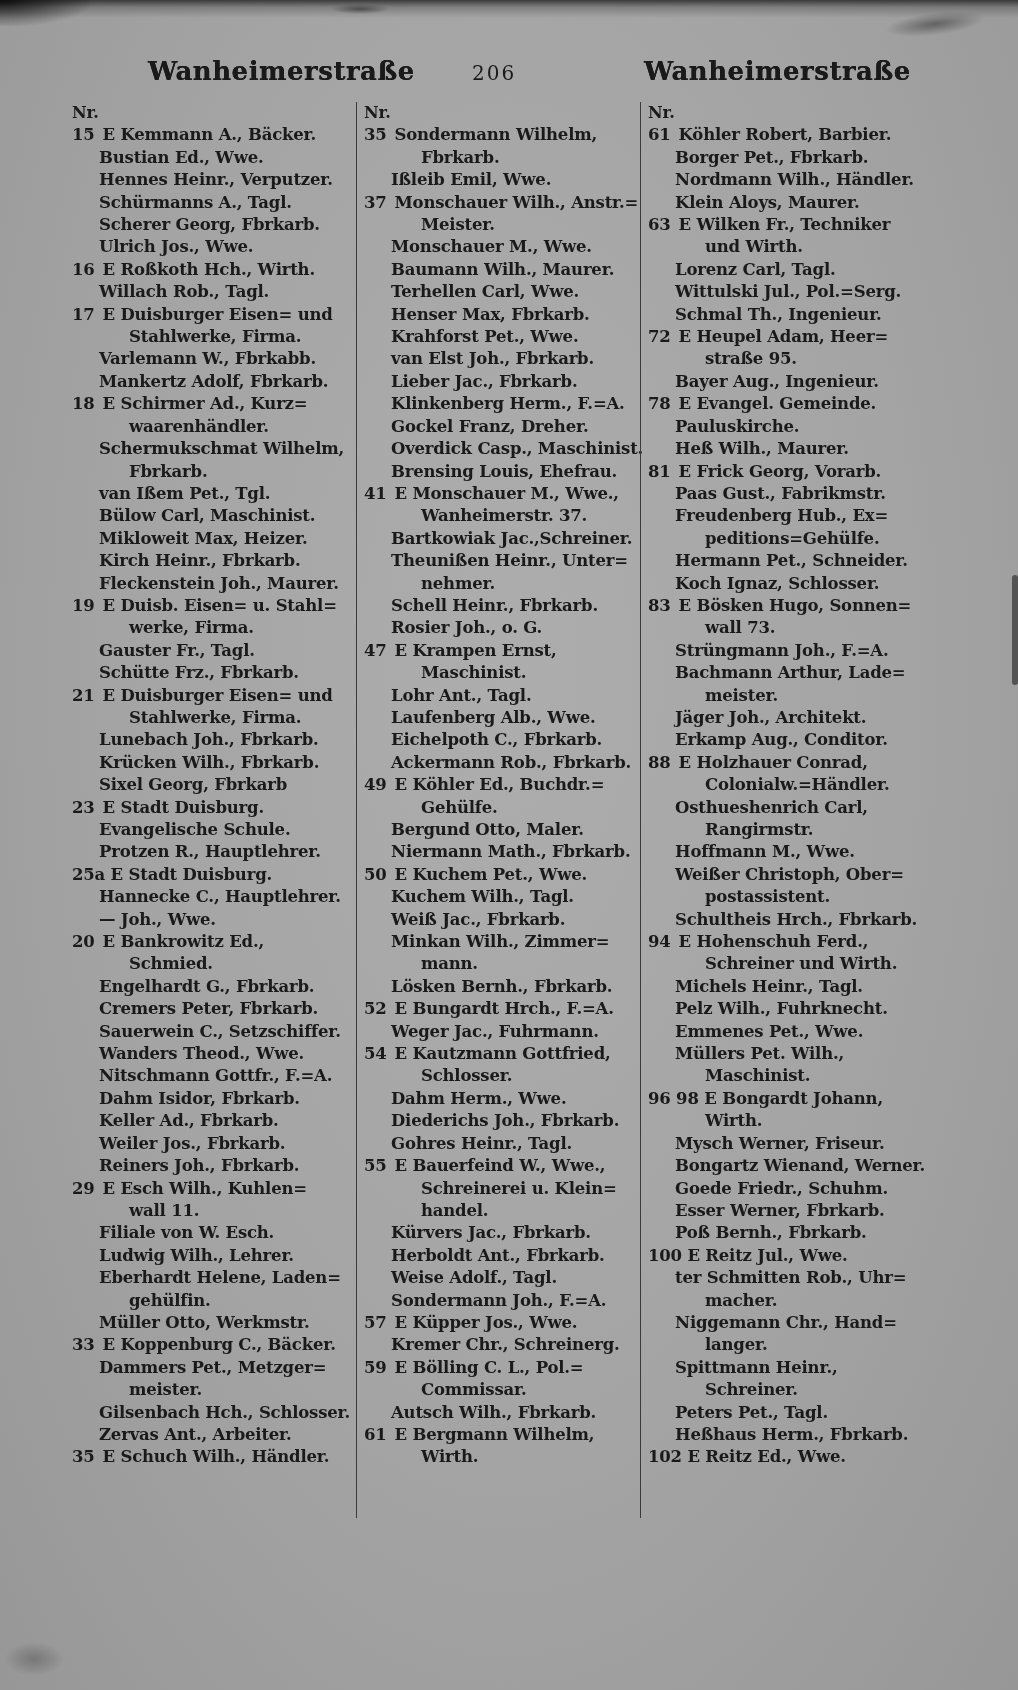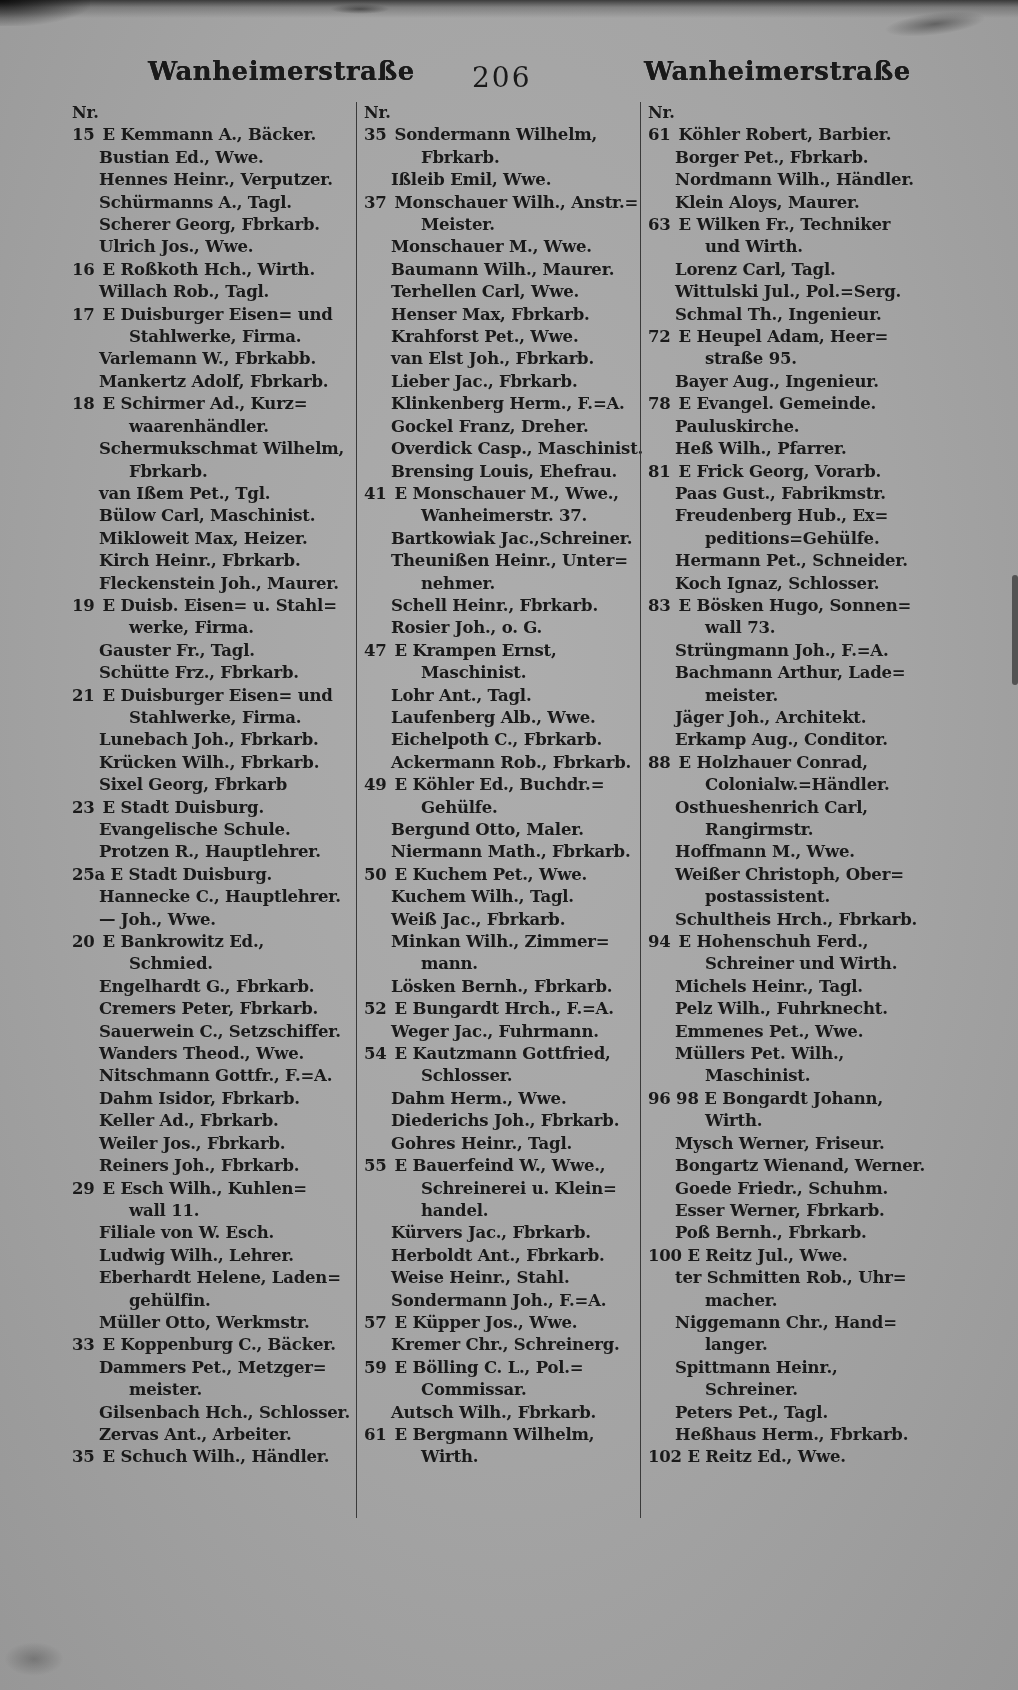--- a/index.html
+++ b/index.html
@@ -50,21 +50,21 @@
 
   
   .header{ position:absolute; top:56px; left:0; width:100%; height:40px; }
   .street{
     position:absolute; top:0;
     font-weight:bold; font-size:26px; letter-spacing:0.5px;
     text-shadow:0 0 0.6px var(--ink);
   }
   .street.left{ left:148px; }
   .street.right{ left:644px; }
-  .pagenum{ position:absolute; top:5px; left:472px; font-size:28px; letter-spacing:2px; }
+  .pagenum{ position:absolute; top:5px; left:472px; font-size:20px; letter-spacing:2px; }
 
   
   .columns{
     position:absolute; top:102px; left:72px;
     display:flex; height:1416px;
   }
   .col{ width:284px; }
   .col + .col{ border-left:1.5px solid var(--divider); padding-left:7px; }
   .col.c3{ width:308px; }
 
@@ -211,21 +211,21 @@
           <div class="line has-num"><span class="house-num">54</span> <span class="txt">E Kautzmann Gottfried,</span></div>
           <div class="line cont"><span class="txt">Schlosser.</span></div>
           <div class="line"><span class="txt">Dahm Herm., Wwe.</span></div>
           <div class="line"><span class="txt">Diederichs Joh., Fbrkarb.</span></div>
           <div class="line"><span class="txt">Gohres Heinr., Tagl.</span></div>
           <div class="line has-num"><span class="house-num">55</span> <span class="txt">E Bauerfeind W., Wwe.,</span></div>
           <div class="line cont"><span class="txt">Schreinerei u. Klein=</span></div>
           <div class="line cont"><span class="txt">handel.</span></div>
           <div class="line"><span class="txt">Kürvers Jac., Fbrkarb.</span></div>
           <div class="line"><span class="txt">Herboldt Ant., Fbrkarb.</span></div>
-          <div class="line"><span class="txt">Weise Heinr., Stahl.</span></div>
+          <div class="line"><span class="txt">Weise Adolf., Tagl.</span></div>
           <div class="line"><span class="txt">Sondermann Joh., F.=A.</span></div>
           <div class="line has-num"><span class="house-num">57</span> <span class="txt">E Küpper Jos., Wwe.</span></div>
           <div class="line"><span class="txt">Kremer Chr., Schreinerg.</span></div>
           <div class="line has-num"><span class="house-num">59</span> <span class="txt">E Bölling C. L., Pol.=</span></div>
           <div class="line cont"><span class="txt">Commissar.</span></div>
           <div class="line"><span class="txt">Autsch Wilh., Fbrkarb.</span></div>
           <div class="line has-num"><span class="house-num">61</span> <span class="txt">E Bergmann Wilhelm,</span></div>
           <div class="line cont"><span class="txt">Wirth.</span></div>
         </div>
     </div>
@@ -239,21 +239,21 @@
           <div class="line has-num"><span class="house-num">63</span> <span class="txt">E Wilken Fr., Techniker</span></div>
           <div class="line cont"><span class="txt">und Wirth.</span></div>
           <div class="line"><span class="txt">Lorenz Carl, Tagl.</span></div>
           <div class="line"><span class="txt">Wittulski Jul., Pol.=Serg.</span></div>
           <div class="line"><span class="txt">Schmal Th., Ingenieur.</span></div>
           <div class="line has-num"><span class="house-num">72</span> <span class="txt">E Heupel Adam, Heer=</span></div>
           <div class="line cont"><span class="txt">straße 95.</span></div>
           <div class="line"><span class="txt">Bayer Aug., Ingenieur.</span></div>
           <div class="line has-num"><span class="house-num">78</span> <span class="txt">E Evangel. Gemeinde.</span></div>
           <div class="line"><span class="txt">Pauluskirche.</span></div>
-          <div class="line"><span class="txt">Heß Wilh., Pfarrer.</span></div>
+          <div class="line"><span class="txt">Heß Wilh., Maurer.</span></div>
           <div class="line has-num"><span class="house-num">81</span> <span class="txt">E Frick Georg, Vorarb.</span></div>
           <div class="line"><span class="txt">Paas Gust., Fabrikmstr.</span></div>
           <div class="line"><span class="txt">Freudenberg Hub., Ex=</span></div>
           <div class="line cont"><span class="txt">peditions=Gehülfe.</span></div>
           <div class="line"><span class="txt">Hermann Pet., Schneider.</span></div>
           <div class="line"><span class="txt">Koch Ignaz, Schlosser.</span></div>
           <div class="line has-num"><span class="house-num">83</span> <span class="txt">E Bösken Hugo, Sonnen=</span></div>
           <div class="line cont"><span class="txt">wall 73.</span></div>
           <div class="line"><span class="txt">Strüngmann Joh., F.=A.</span></div>
           <div class="line"><span class="txt">Bachmann Arthur, Lade=</span></div>

